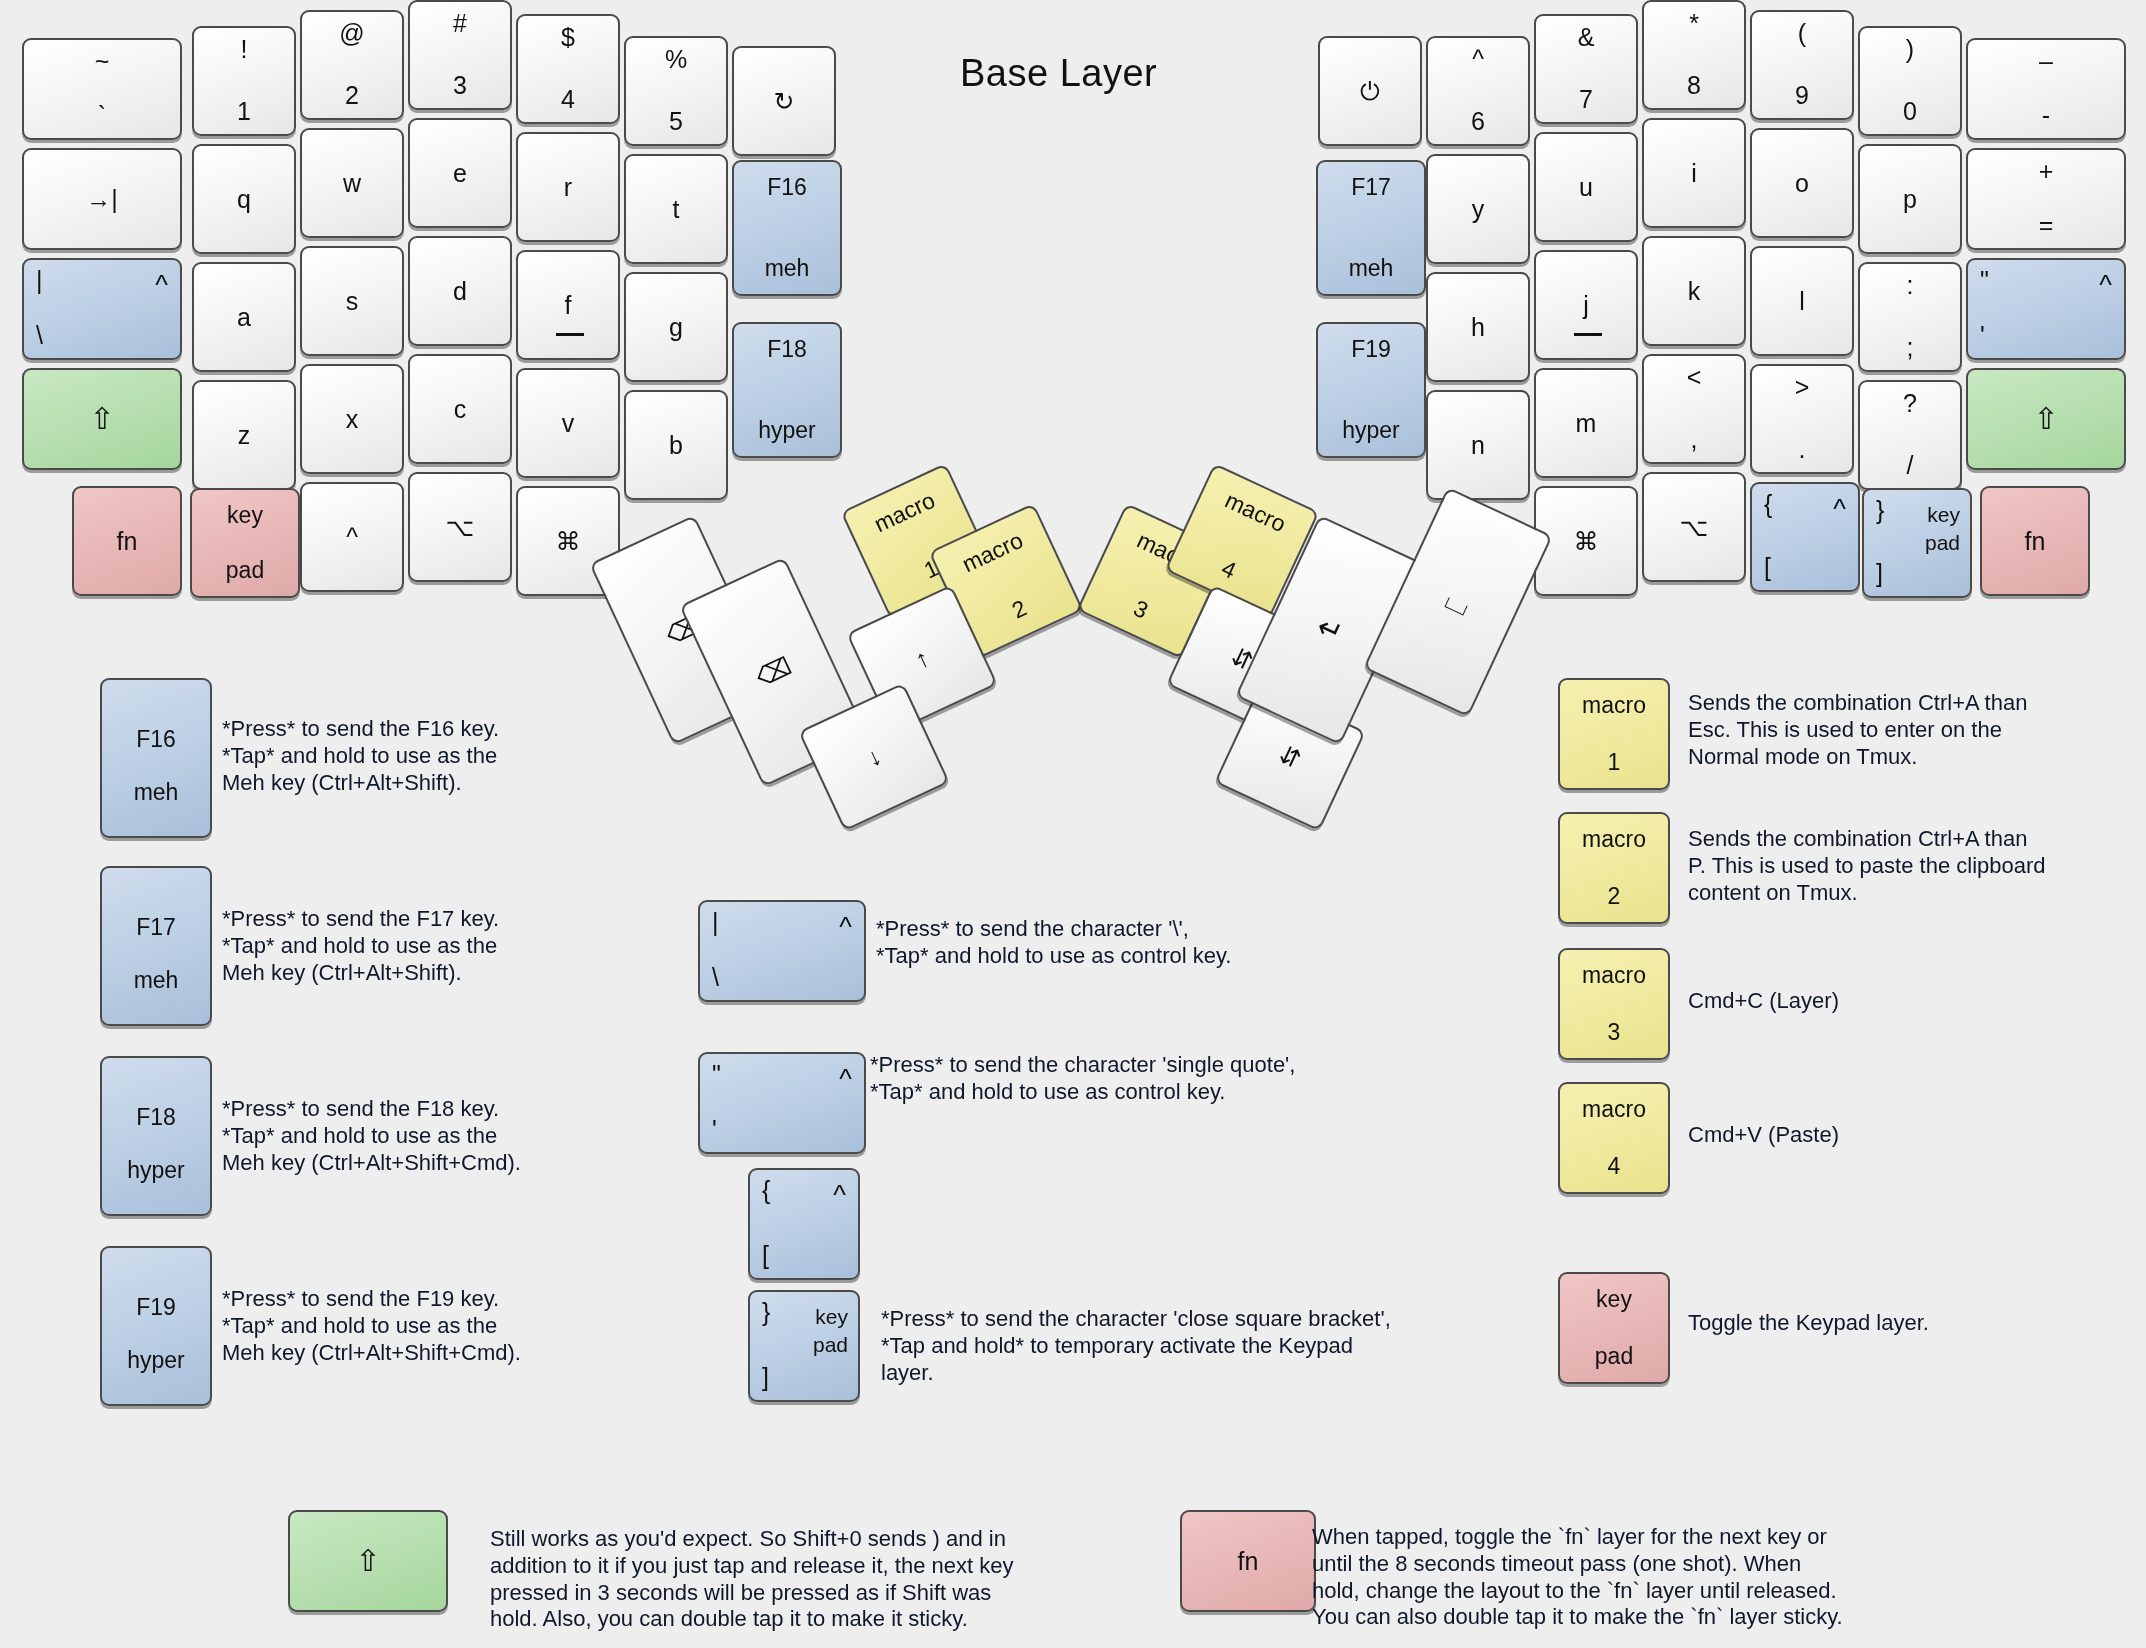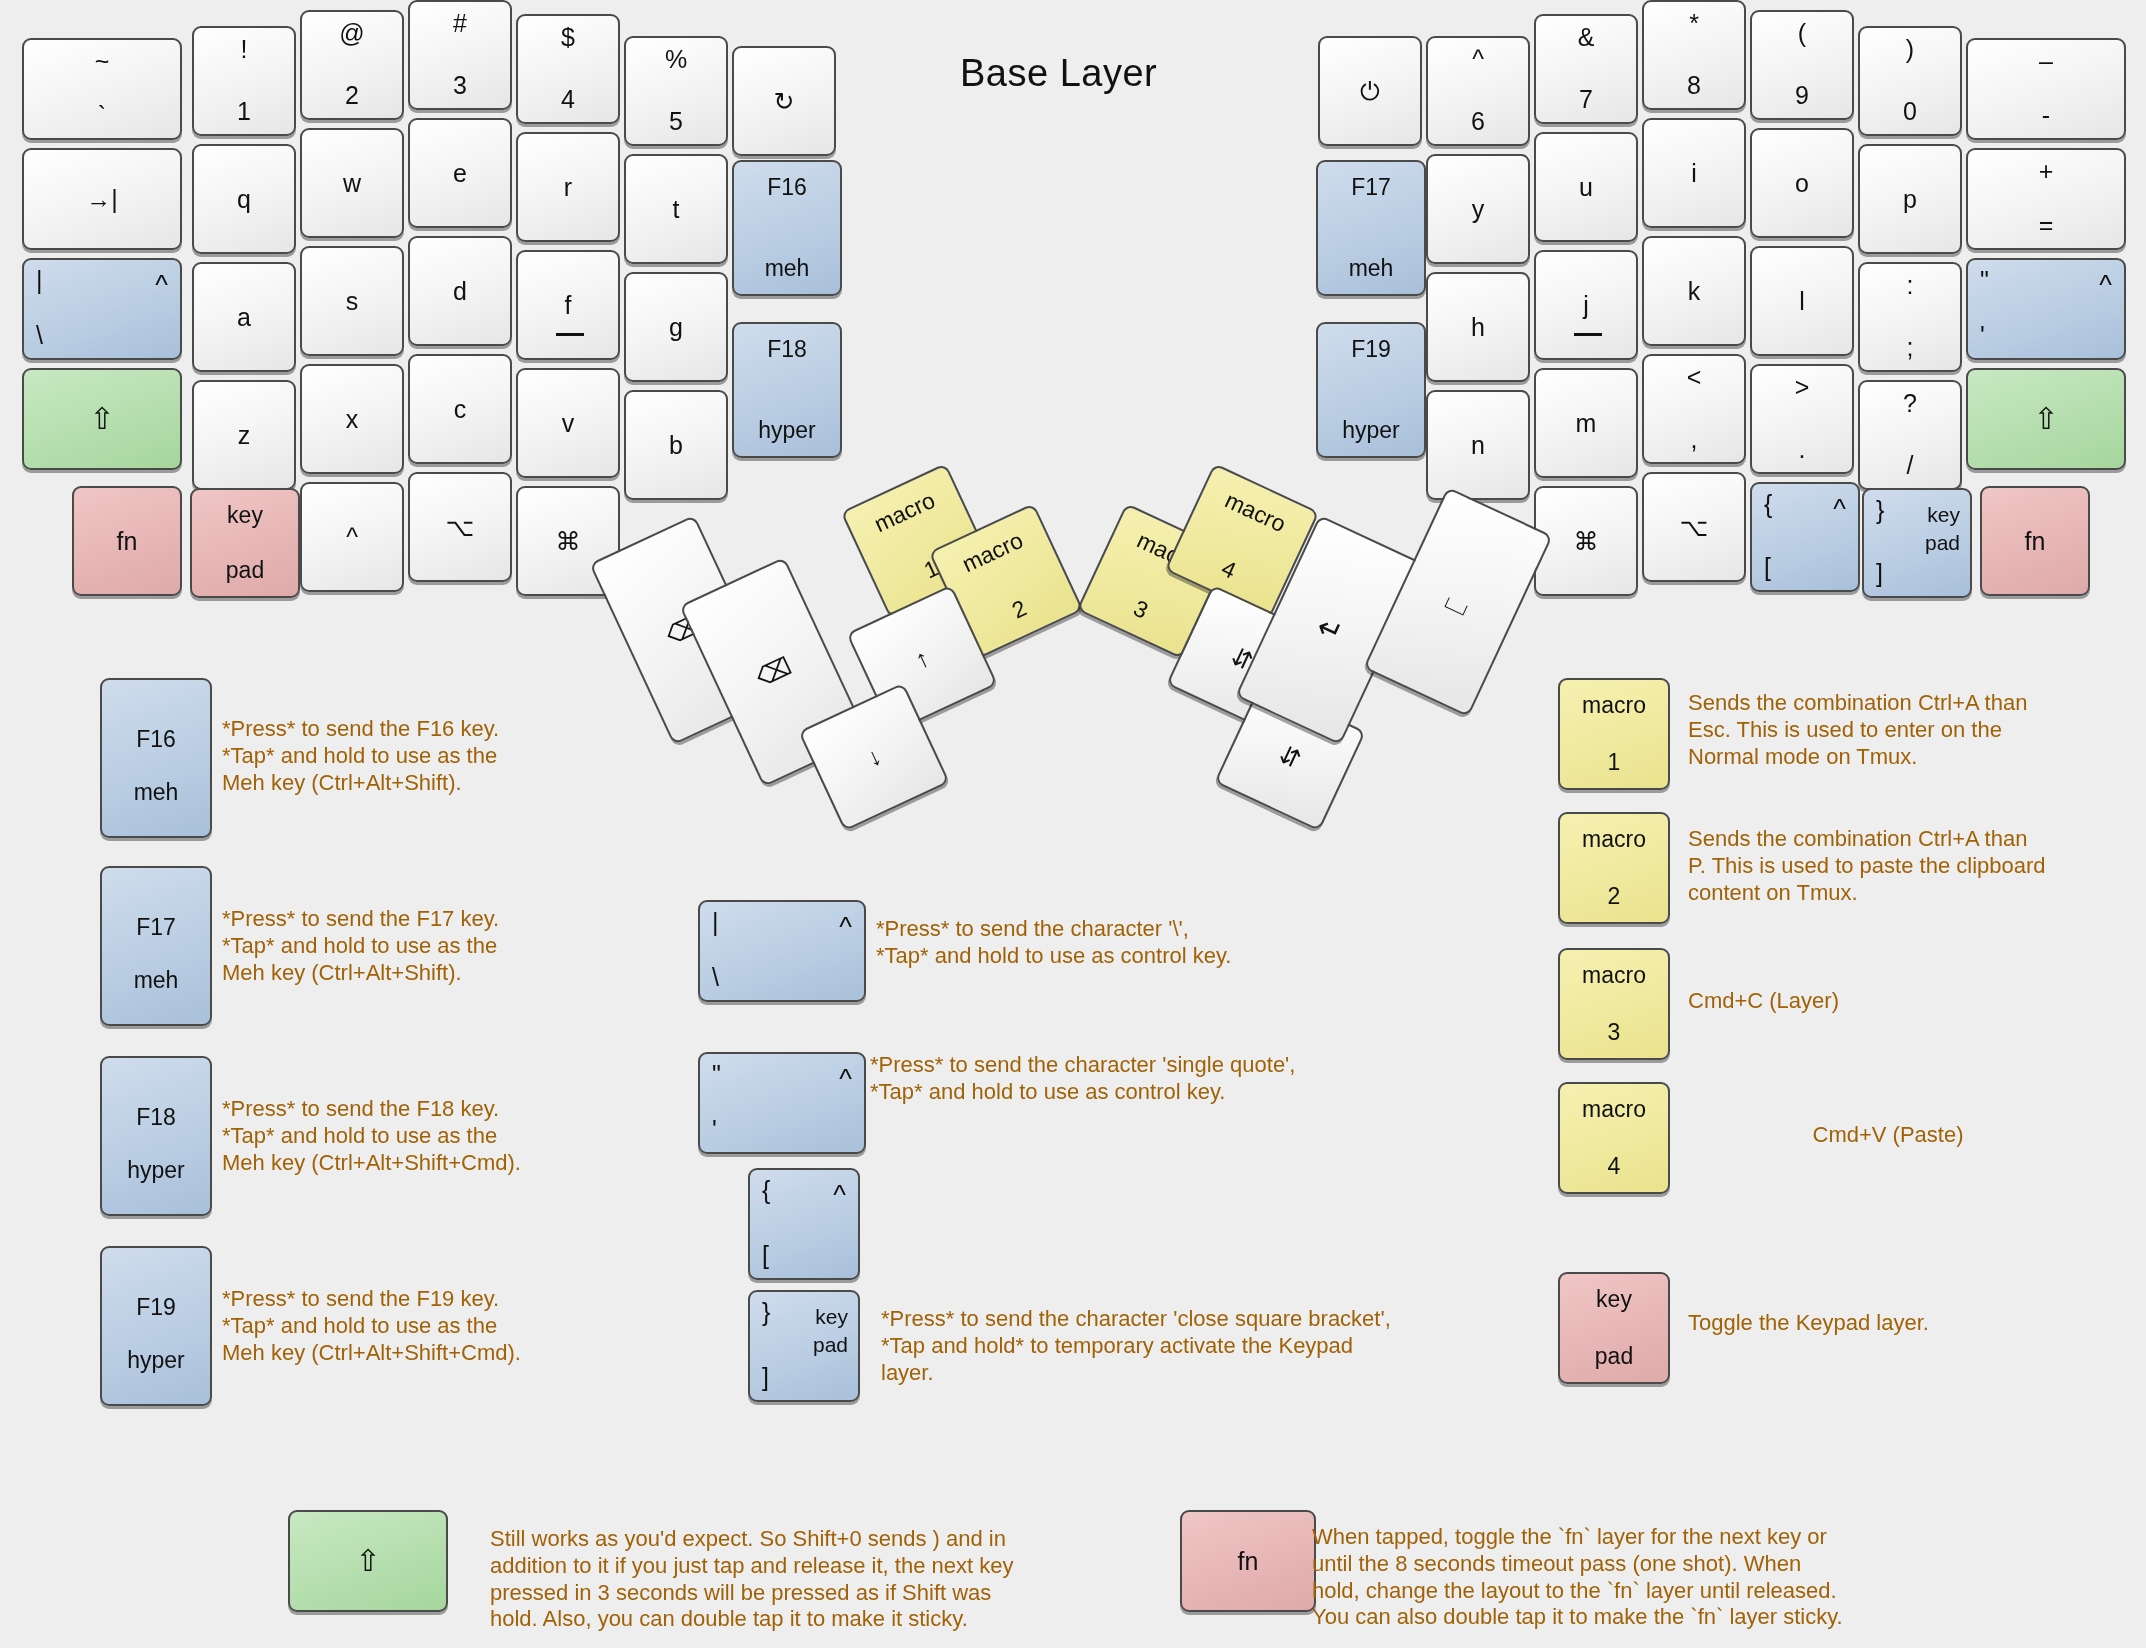--- a/index.html
+++ b/index.html
@@ -42,21 +42,21 @@
   .blue{background:linear-gradient(160deg,#cfdcec 0%,#bccfe4 50%,#a9c0da 100%);padding-left:9px;}
   .green{background:linear-gradient(160deg,#c8e8c2 0%,#b7dfb0 50%,#a5d69d 100%);}
   .pink{background:linear-gradient(160deg,#f0c6c6 0%,#e8b7b7 50%,#dfa9a9 100%);}
   .yellow{background:linear-gradient(160deg,#f5f0b0 0%,#f0eaa0 50%,#e9e28d 100%);}
   .white{background:linear-gradient(160deg,#ffffff 0%,#f4f4f4 50%,#e6e6e6 100%);}
 
   .legend-text{
     position:absolute;
     font-size:22px;
     line-height:1.22;
-    color:#a16207;
+    color:#0f172a;
     white-space:pre-line;
   }
   .caret{font-size:27px;}
 </style>
 </head>
 <body>
 
 <div id="stage">
 
   <div class="title" style="left:960px;top:52px;">Base Layer</div>
@@ -421,21 +421,21 @@
   <div class="key yellow" style="left:1558px;top:948px;width:112px;height:112px;">
     <div class="lbl k-two-top">macro</div>
     <div class="lbl k-two-bot">3</div>
   </div>
   <div class="legend-text" style="left:1688px;top:988px;width:400px;">Cmd+C (Layer)</div>
 
   <div class="key yellow" style="left:1558px;top:1082px;width:112px;height:112px;">
     <div class="lbl k-two-top">macro</div>
     <div class="lbl k-two-bot">4</div>
   </div>
-  <div class="legend-text" style="left:1688px;top:1122px;width:400px;text-align:center;">Cmd+V (Paste)</div>
+  <div class="legend-text" style="left:1688px;top:1122px;width:400px;">Cmd+V (Paste)</div>
 
   <div class="key pink" style="left:1558px;top:1272px;width:112px;height:112px;">
     <div class="lbl k-two-top">key</div>
     <div class="lbl k-two-bot">pad</div>
   </div>
   <div class="legend-text" style="left:1688px;top:1310px;width:400px;">Toggle the Keypad layer.</div>
 
   <div class="key green" style="left:288px;top:1510px;width:160px;height:102px;">
     <div class="lbl k-mid" style="font-size:30px;">⇧</div>
   </div>

